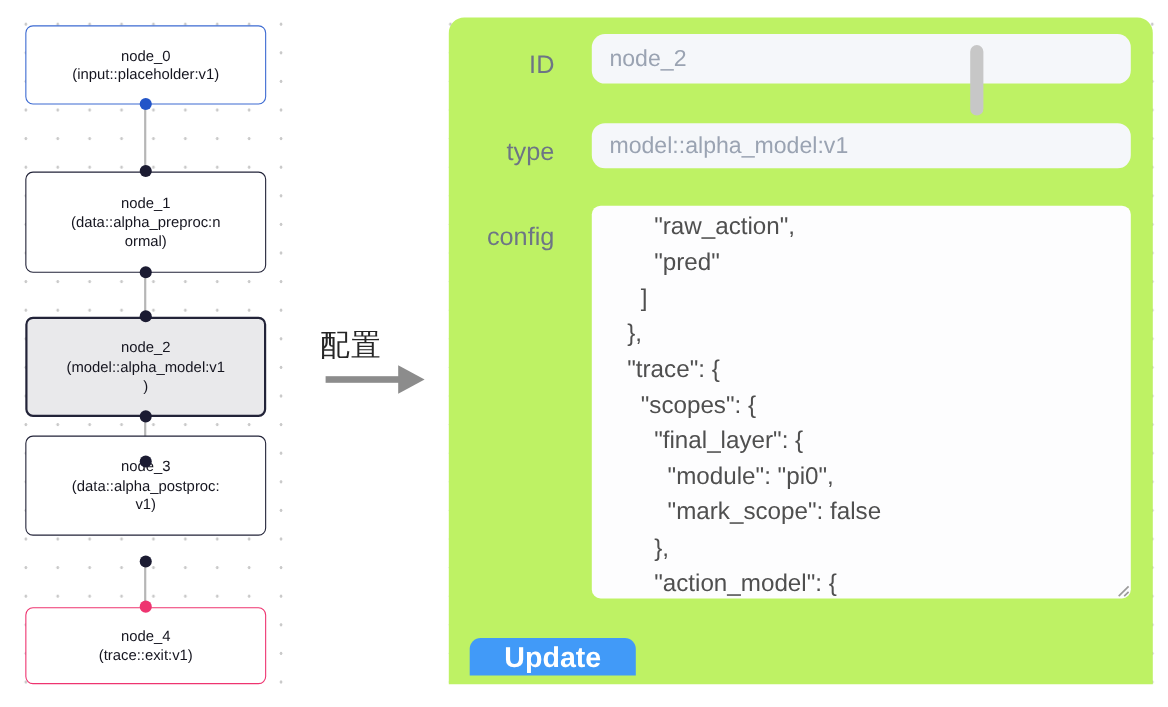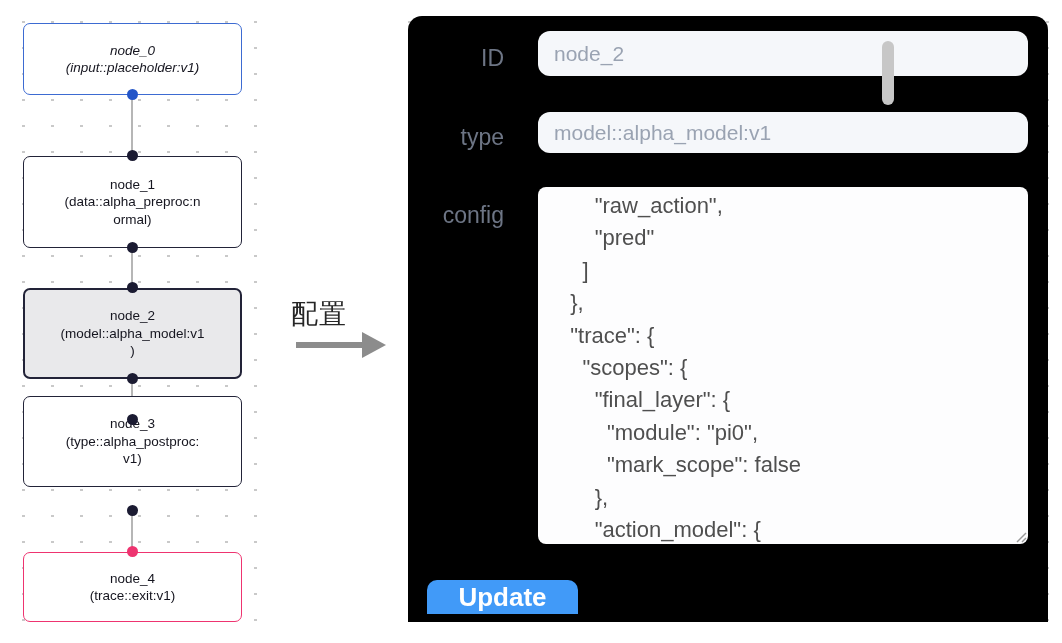--- a/index.html
+++ b/index.html
@@ -17,21 +17,21 @@
   #grid-right { left:386px; width:676px; }
 
   
   .node {
     position:absolute; left:23px; width:219px; box-sizing:border-box;
     background:#ffffff; border:1.5px solid #222338; border-radius:7px;
     display:flex; flex-direction:column; align-items:center; justify-content:center;
     text-align:center; color:#15151f; font-size:13.5px; line-height:17.5px;
   }
   .node .subtitle { white-space:pre-line; }
-  #node-0 { top:23px;  height:72px; border-color:#3d6bd2;font-style:italic; }
+  #node-0 { top:23px;  height:72px; border-color:#3d6bd2; }
   #node-1 { top:156px; height:92px; }
   #node-2 { top:288px; height:91px; background:#e9e9eb; border-width:2px; }
   #node-3 { top:396px; height:91px; }
   #node-4 { top:552px; height:70px; border-color:#ee3470; }
 
   .edge { position:absolute; left:131px; width:2px; background:#b6b6b6; }
   #edge-0 { top:95px;  height:61px; }
   #edge-1 { top:248px; height:40px; }
   #edge-2 { top:379px; height:41px; }
   #edge-3 { top:511px; height:41px; }
@@ -49,21 +49,21 @@
   
   #transition-label {
     position:absolute; left:291px; top:296px; font-size:27px;
     color:#262626; font-weight:500; letter-spacing:1px;
   }
   #transition-arrow { position:absolute; left:294px; top:329px; }
 
   
   #panel {
     position:absolute; left:408px; top:16px; width:640px; height:606px;
-    background:#000000; border-radius:14px 14px 0 0; overflow:hidden;
+    background:#bef264; border-radius:14px 14px 0 0; overflow:hidden;
   }
   .field-label {
     position:absolute; left:8px; width:88px; text-align:right;
     color:#6d7585; font-size:23px;
   }
   #label-id     { top:29px; }
   #label-type   { top:108px; }
   #label-config { top:186px; }
 
   .tfield {
@@ -116,21 +116,21 @@
     <div class="subtitle">(data::alpha_preproc:n
 ormal)</div>
   </div>
   <div id="node-2" class="node">
     <div class="title">node_2</div>
     <div class="subtitle">(model::alpha_model:v1
 )</div>
   </div>
   <div id="node-3" class="node">
     <div class="title">node_3</div>
-    <div class="subtitle">(type::alpha_postproc:
+    <div class="subtitle">(data::alpha_postproc:
 v1)</div>
   </div>
   <div id="node-4" class="node">
     <div class="title">node_4</div>
     <div class="subtitle">(trace::exit:v1)</div>
   </div>
 
   <div id="h-n0-b" class="handle"></div>
   <div id="h-n1-t" class="handle"></div>
   <div id="h-n1-b" class="handle"></div>

